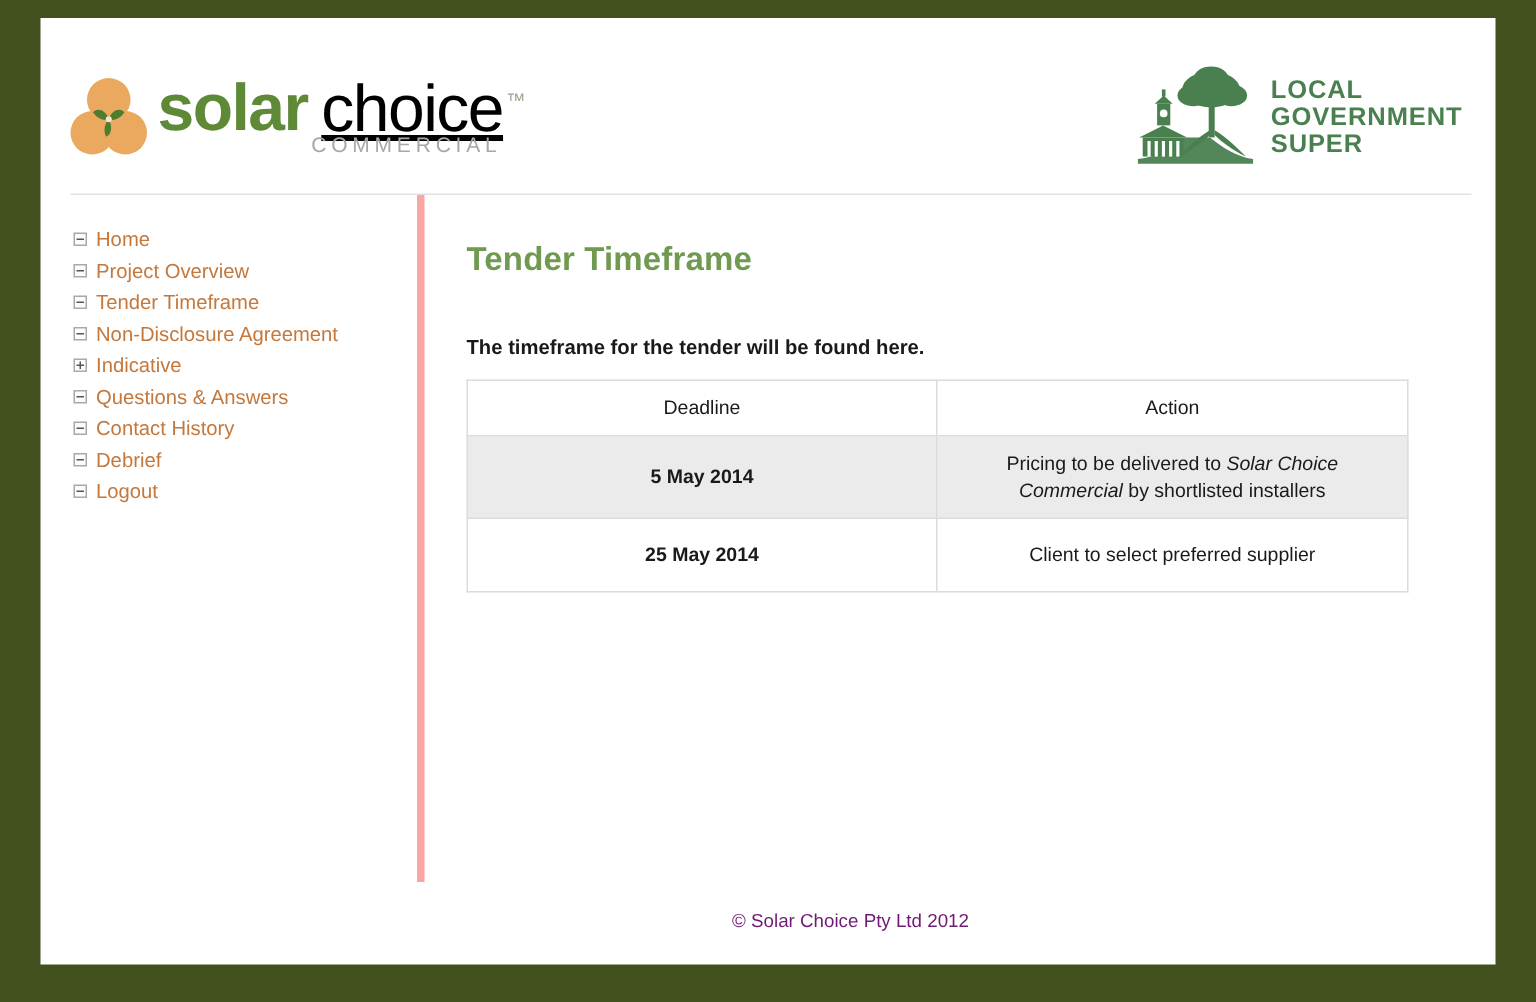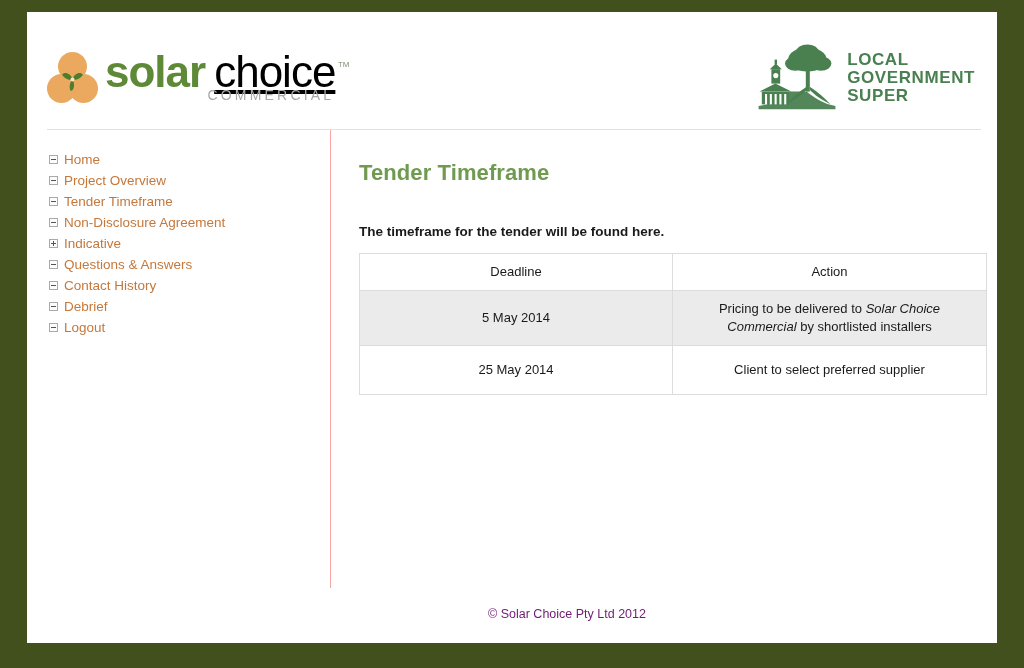--- a/index.html
+++ b/index.html
@@ -132,23 +132,23 @@
     background: #e2e2e2;
   }
 
   
   #body-cols {
     position: relative;
     display: flex;
     height: 458px;
   }
   #sidebar {
-    width: 304px;
+    width: 256px;
     flex: none;
-    border-right: 1px solid #fca5a5;
+    border-right: 5px solid #fca5a5;
     padding-top: 19px;
     box-sizing: border-box;
   }
   .nav-item {
     display: flex;
     align-items: center;
     padding: 0 0 0 22px;
     height: 21px;
     text-decoration: none;
     cursor: pointer;
@@ -221,21 +221,21 @@
     text-align: center;
     vertical-align: middle;
     padding: 9px 10px;
     font-weight: normal;
     line-height: 18px;
   }
   #timeframe-table th { height: 17px; }
   #timeframe-table col.c-deadline { width: 313px; }
   #timeframe-table col.c-action   { width: 314px; }
   #timeframe-table tbody tr.shaded td { background: #ebebeb; }
-  #timeframe-table tbody td.deadline-cell { font-weight: normal; }
+  #timeframe-table tbody td.deadline-cell { font-weight: bold; }
   #timeframe-table tbody tr td { height: 30px; }
   .em-brand { font-style: italic; }
 
   
   #footer {
     position: absolute;
     left: 0;
     right: 0;
     bottom: 22px;
     text-align: center;

